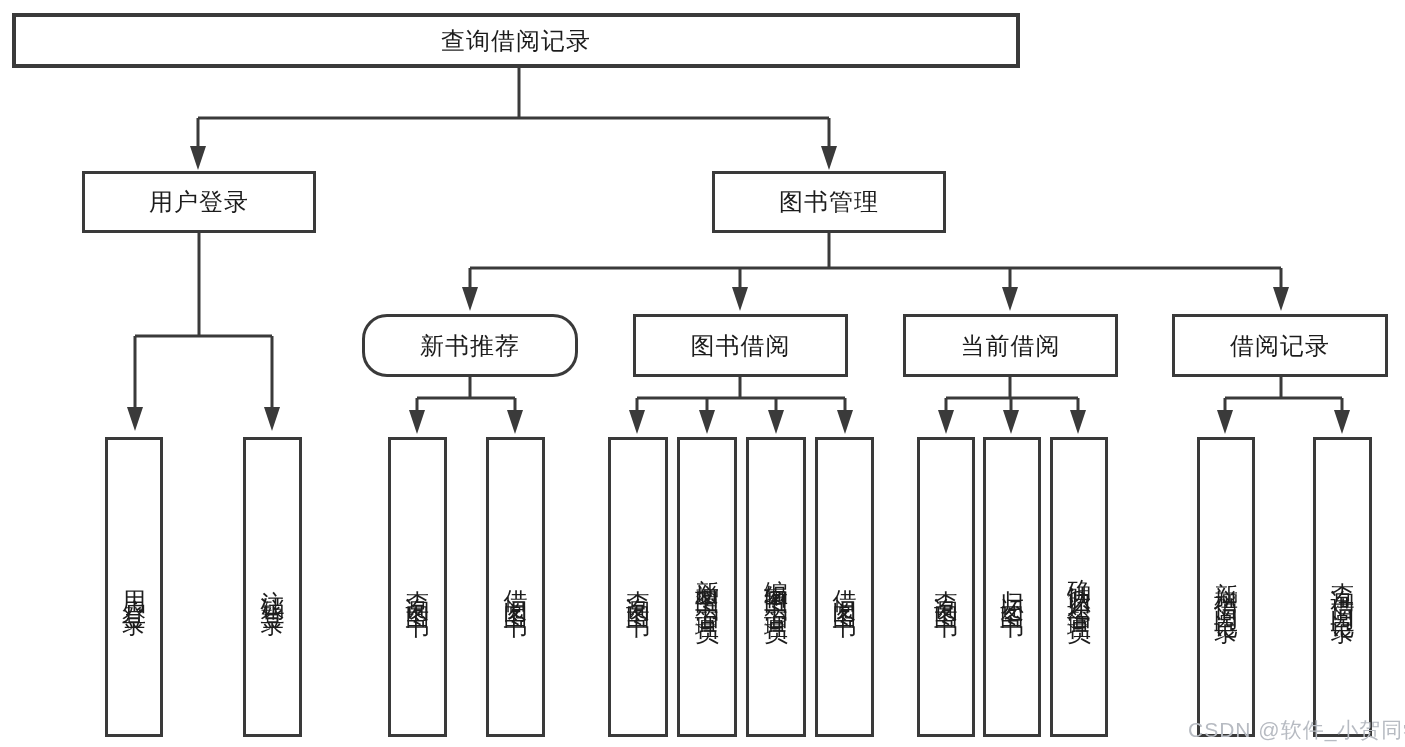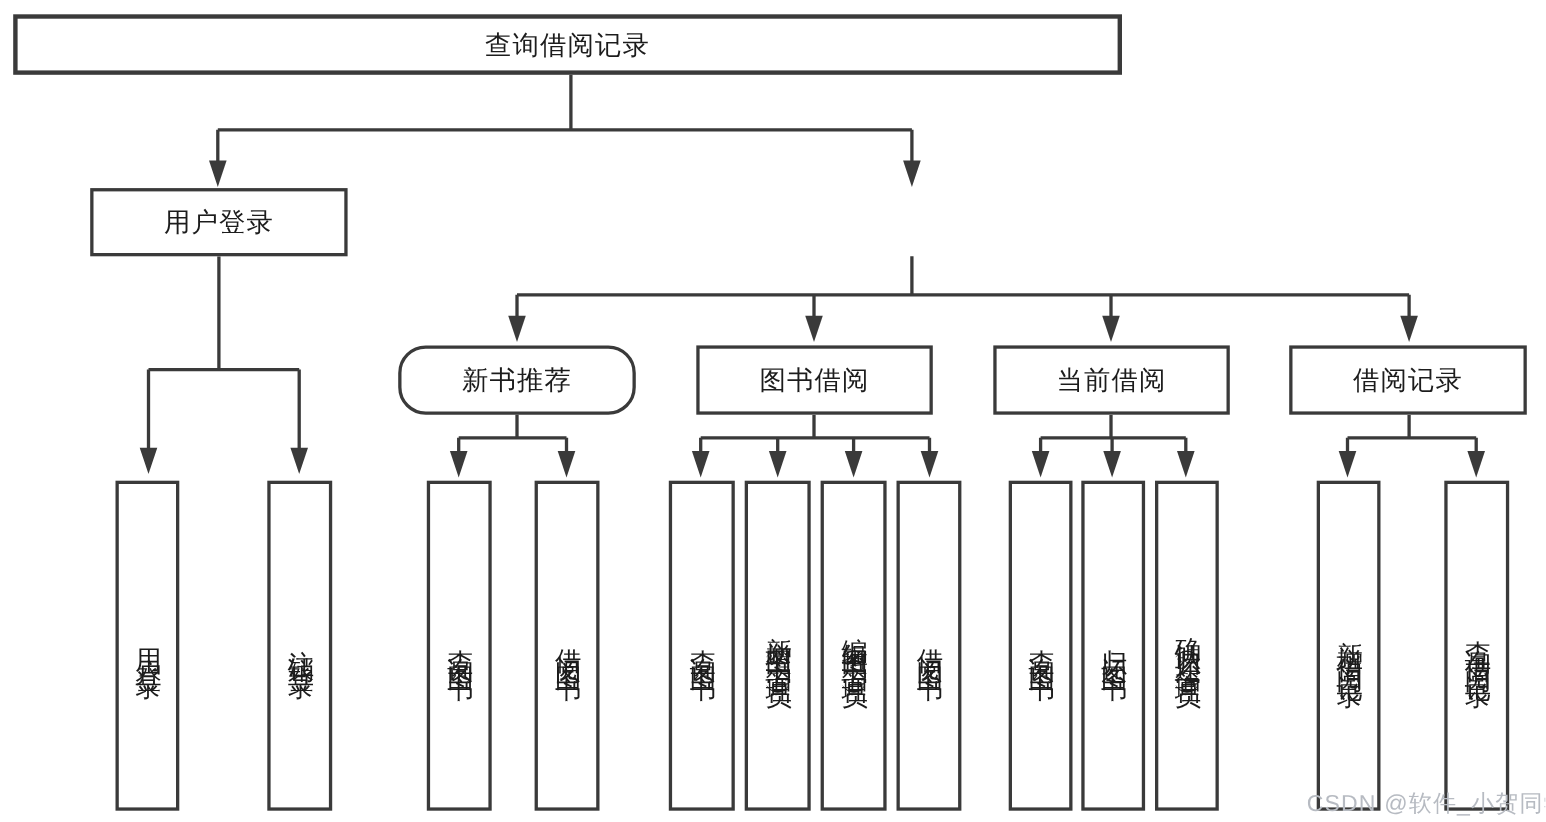--- a/index.html
+++ b/index.html
@@ -107,20 +107,23 @@
     </g>
   </svg>
 
   <div class="node root" style="left:12px; top:13px; width:1008px; height:55px;">
     <span>查询借阅记录</span>
   </div>
 
   <div class="node" style="left:82px; top:171px; width:234px; height:62px;">
     <span>用户登录</span>
   </div>
+  <div class="node" style="left:712px; top:171px; width:234px; height:62px;">
+    <span>图书管理</span>
+  </div>
 
   <div class="node" style="left:362px; top:314px; width:216px; height:63px;border-radius:25px;">
     <span>新书推荐</span>
   </div>
   <div class="node" style="left:903px; top:314px; width:215px; height:63px;">
     <span>当前借阅</span>
   </div>
   <div class="node" style="left:633px; top:314px; width:215px; height:63px;">
     <span>图书借阅</span>
   </div>

